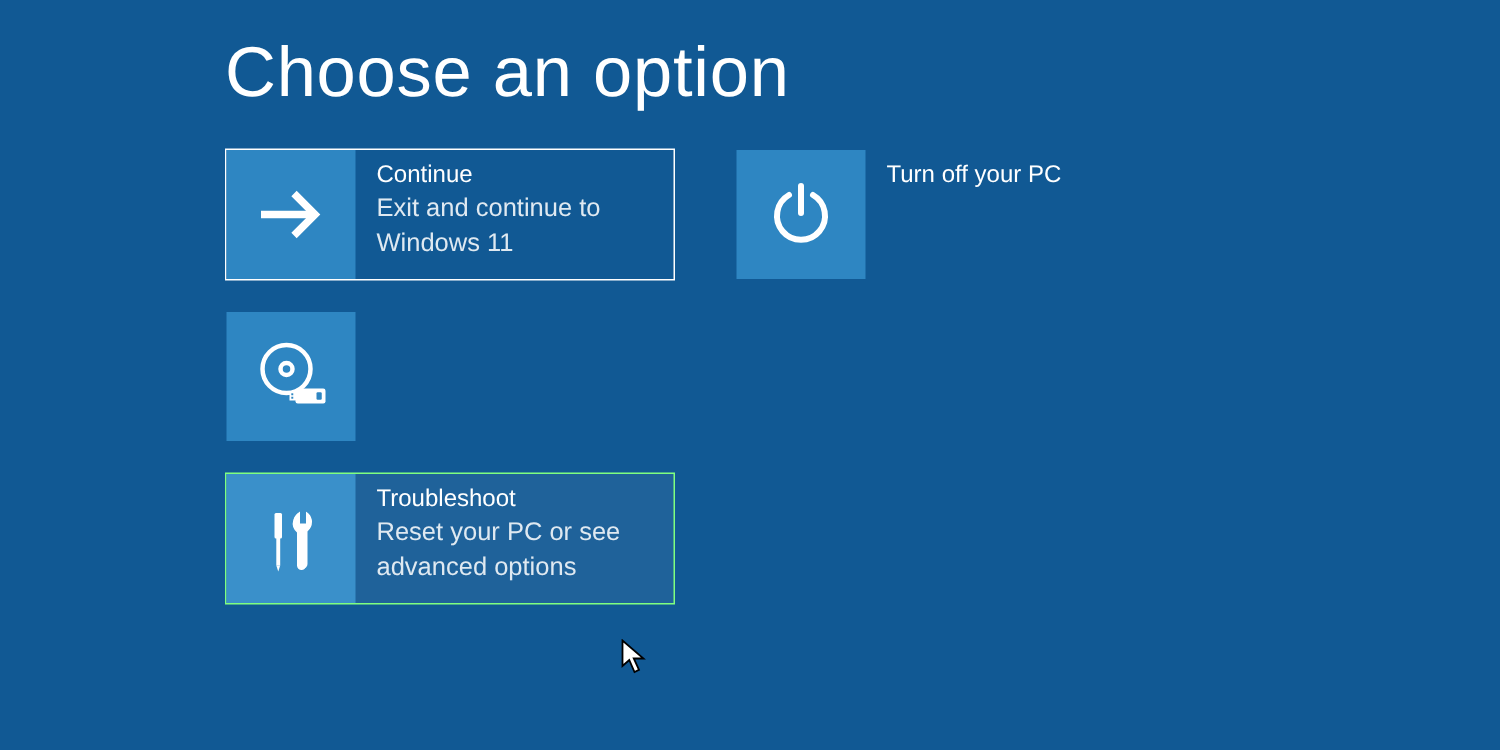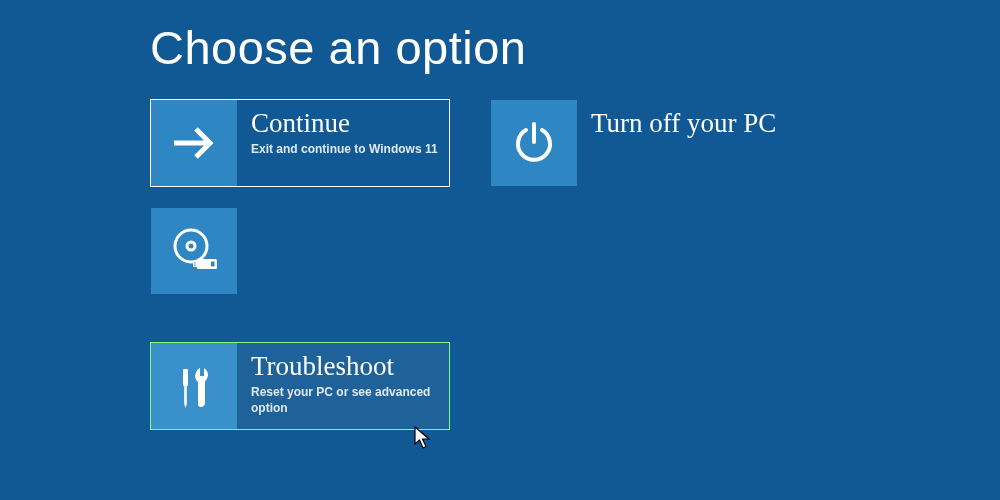--- a/index.html
+++ b/index.html
@@ -39,49 +39,47 @@
     box-sizing: border-box;
     border: 1px solid transparent;
     cursor: pointer;
   }
   .tile.selected {
     border: 1px solid #ffffff;
   }
   .tile.hover {
     border: 1px solid #7fff7f;
     background: rgba(255,255,255,0.06);
-    margin-top: 27px;
   }
   .tile-icon {
     width: 86px;
     height: 86px;
     background: #2e86c2;
     display: flex;
     align-items: center;
     justify-content: center;
     flex-shrink: 0;
   }
   .tile.hover .tile-icon {
     background: #3a90ca;
   }
   .tile-text {
     padding: 8px 4px 0 14px;
     display: flex;
     flex-direction: column;
   }
   .tile-label {
-    font-size: 27px;
+    font-size: 16px;
     font-weight: 300;
     line-height: 1.15;
     margin-bottom: 2px;
-    font-family: Liberation Serif, serif;
   }
   .tile-desc {
-    font-size: 12px;
-    font-weight: 700;
+    font-size: 17px;
+    font-weight: 400;
     color: #dfe9f1;
     line-height: 1.35;
     max-width: 195px;
   }
   .cursor {
     position: absolute;
     left: 414px;
     top: 426px;
     pointer-events: none;
   }
@@ -140,21 +138,21 @@
               <polygon points="17.2,45 19.8,45 18.5,49"></polygon>
 
               <path d="M35 9 a8 8 0 0 0 -4 14 v22 a3 3 0 0 0 6 0 v-22 a8 8 0 0 0 -2 -14 v8 h-0.01z" fill="#ffffff"></path>
               <path d="M33 8 a8 8 0 0 1 8 8 a8 8 0 0 1 -3 6.2 V44 a3 3 0 0 1 -6 0 V22.2 a8 8 0 0 1 -3 -6.2 a8 8 0 0 1 4 -7 v8 a2 2 0 0 0 4 0 v-8z" fill="#ffffff"></path>
               <rect x="33" y="8" width="4" height="9" fill="#3a90ca"></rect>
             </g>
           </svg>
         </div>
         <div class="tile-text">
           <div class="tile-label">Troubleshoot</div>
-          <div class="tile-desc">Reset your PC or see advanced option</div>
+          <div class="tile-desc">Reset your PC or see advanced options</div>
         </div>
       </div>
 
     </div>
 
     <div class="col">
 
       <div class="tile">
         <div class="tile-icon">
           <svg width="50" height="50" viewBox="0 0 50 50">

